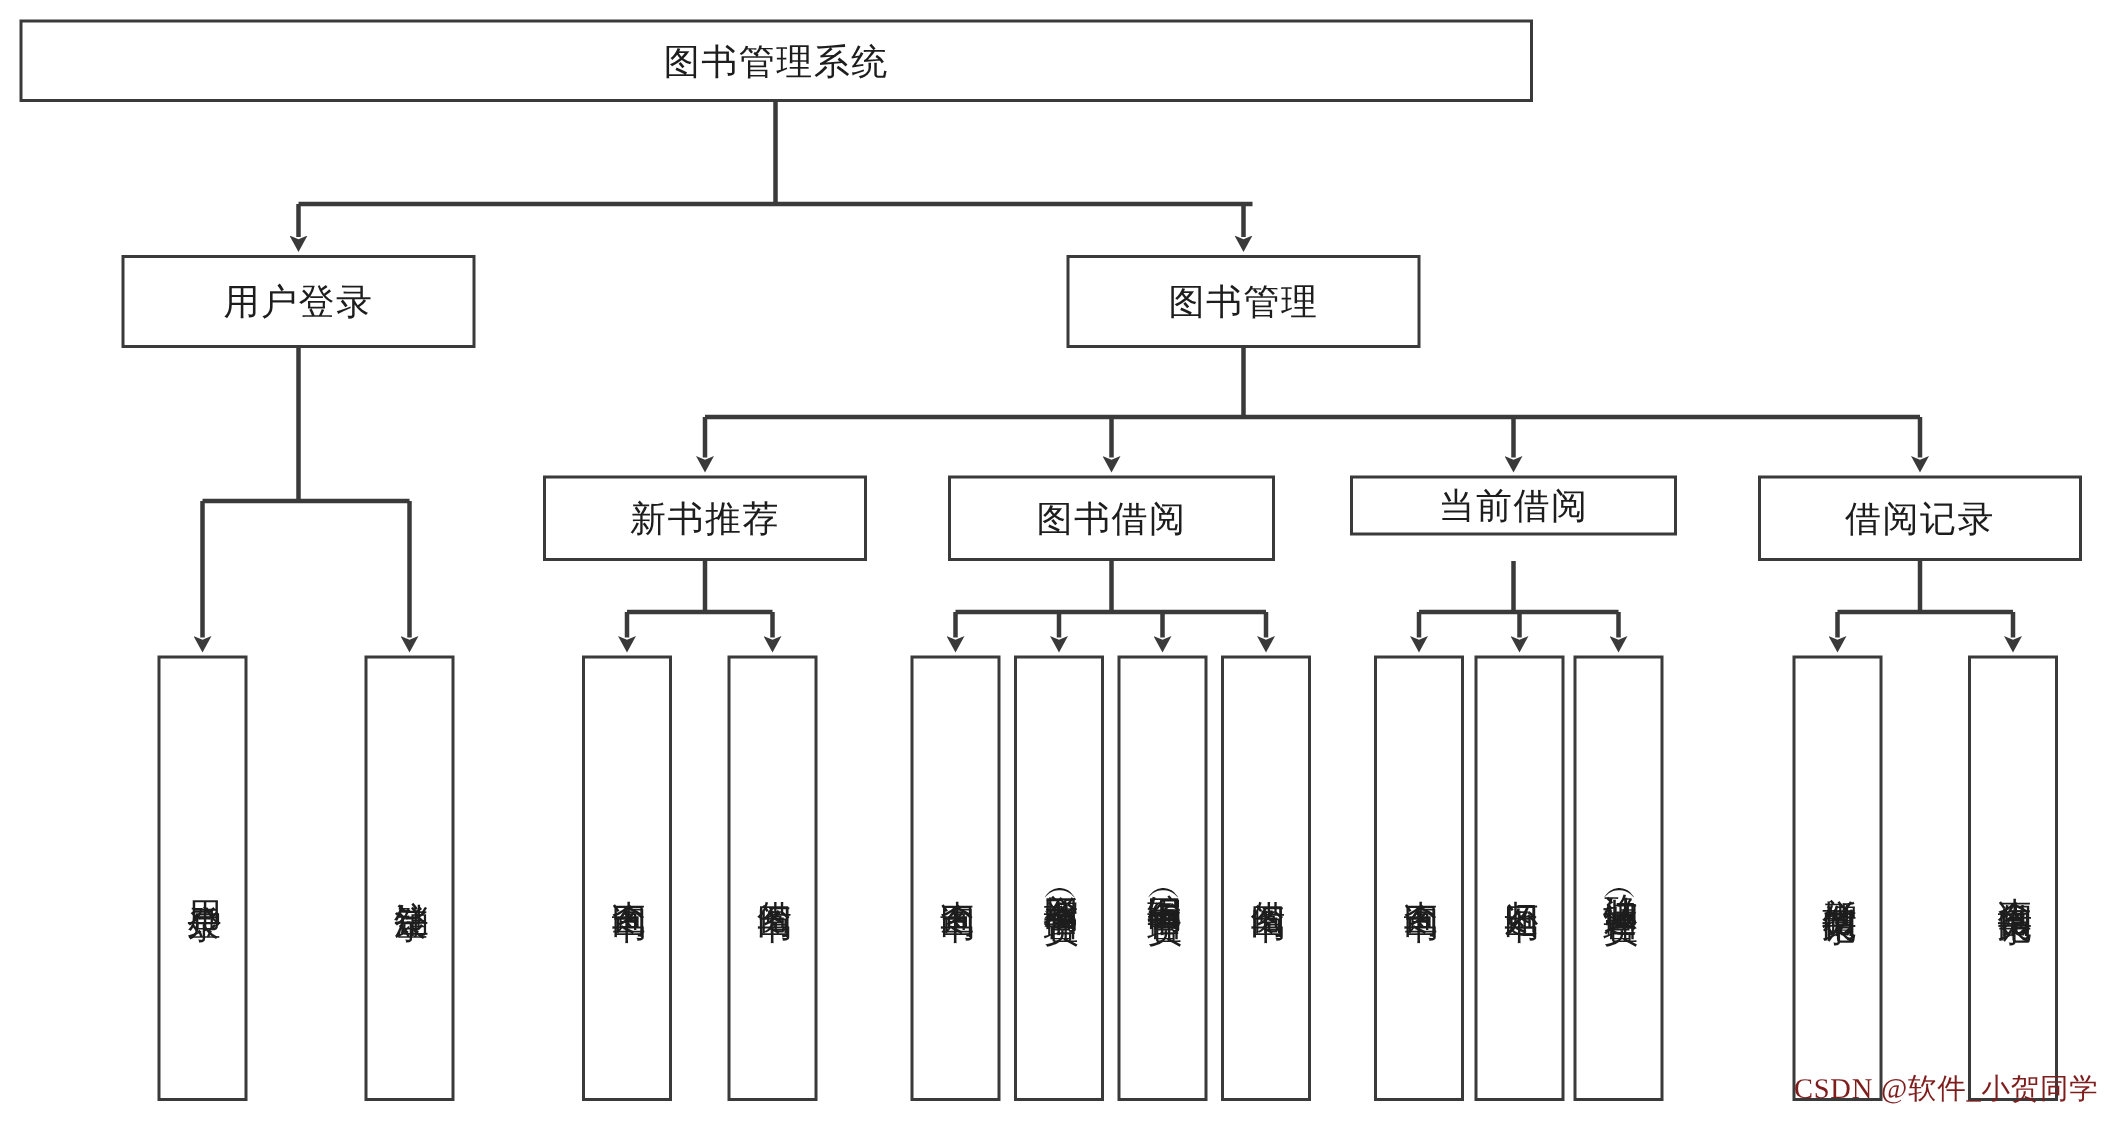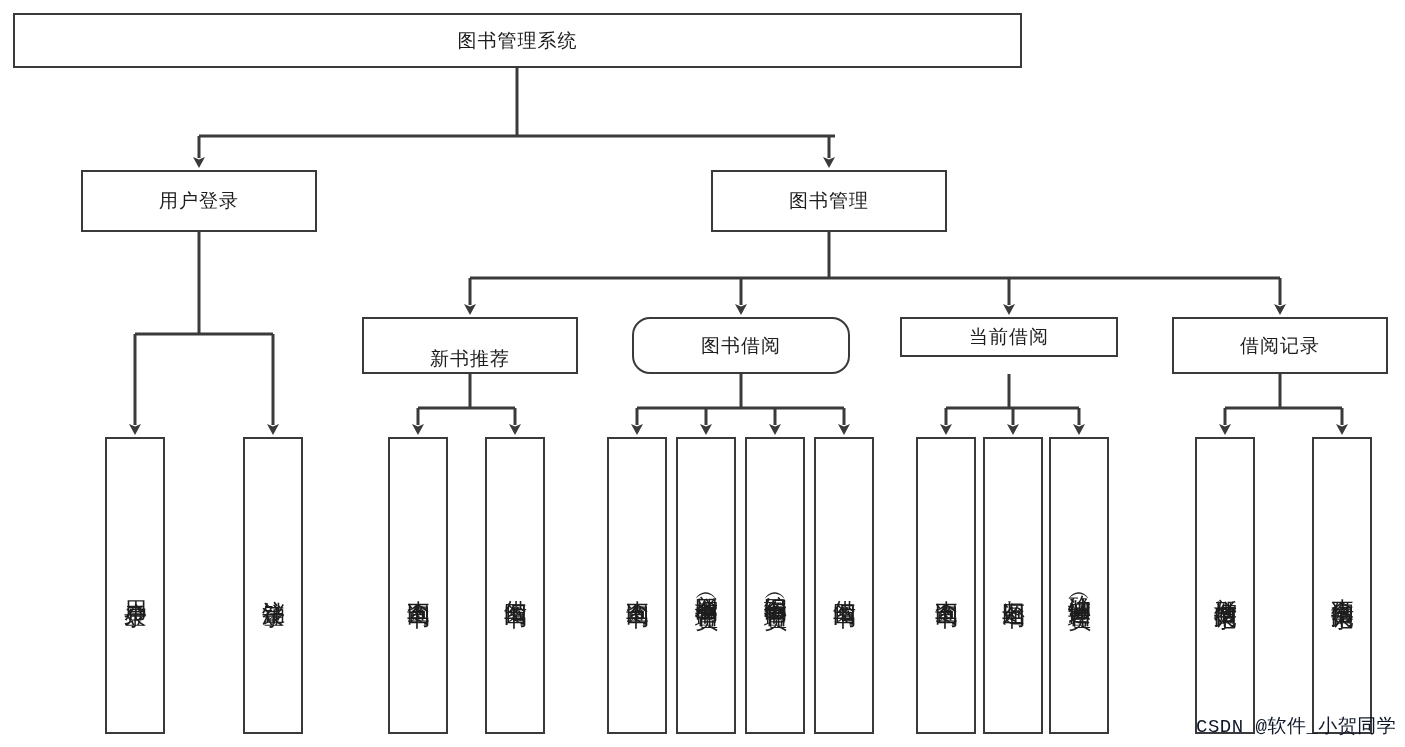--- a/index.html
+++ b/index.html
@@ -30,44 +30,44 @@
     box-sizing: border-box;
     border: 2.5px solid #3a3a3a;
     background: #ffffff;
     display: flex;
     align-items: center;
     justify-content: center;
     color: #1d1d1d;
     text-align: center;
   }
   .node.horizontal {
-    font-size: 19px;
+    font-size: 24px;
     letter-spacing: 1px;
   }
   .node.vertical {
     writing-mode: vertical-rl;
     text-orientation: upright;
     font-size: 23px;
     line-height: 1.12;
     letter-spacing: 2px;
     padding-top: 6px;
     padding-bottom: 6px;
   }
   .node.vertical .label {
     writing-mode: vertical-rl;
     text-orientation: upright;
     white-space: nowrap;
   }
   .watermark {
     position: absolute;
     font-size: 19px;
-    color: #0f172a;
+    color: #7f1d1d;
     letter-spacing: 0.5px;
     white-space: nowrap;
-    font-family: Liberation Mono, monospace;
+    font-family: Liberation Serif, serif;
   }
 </style>
 </head>
 <body>
 
 <div id="canvas">
 
   <svg id="edges" viewBox="0 0 1405 747">
     <defs>
       <marker id="arrow" markerWidth="11" markerHeight="12" refX="1" refY="6" orient="auto" markerUnits="userSpaceOnUse">
@@ -122,24 +122,24 @@
     <span class="label">图书管理系统</span>
   </div>
 
   <div class="node horizontal" style="left:81px; top:170px; width:236px; height:62px;">
     <span class="label">用户登录</span>
   </div>
   <div class="node horizontal" style="left:711px; top:170px; width:236px; height:62px;text-align:center;">
     <span class="label">图书管理</span>
   </div>
 
-  <div class="node horizontal" style="left:362px; top:317px; width:216px; height:57px;align-items:flex-end;">
+  <div class="node horizontal" style="left:362px; top:317px; width:216px; height:57px;">
     <span class="label">新书推荐</span>
   </div>
-  <div class="node horizontal" style="left:632px; top:317px; width:218px; height:57px;border-radius:18px;">
+  <div class="node horizontal" style="left:632px; top:317px; width:218px; height:57px;">
     <span class="label">图书借阅</span>
   </div>
   <div class="node horizontal" style="left:900px; top:317px; width:218px; height:40px;">
     <span class="label">当前借阅</span>
   </div>
   <div class="node horizontal" style="left:1172px; top:317px; width:216px; height:57px;justify-content:center;">
     <span class="label">借阅记录</span>
   </div>
 
   <div class="node vertical" style="left:105px; top:437px; width:60px; height:297px;">

